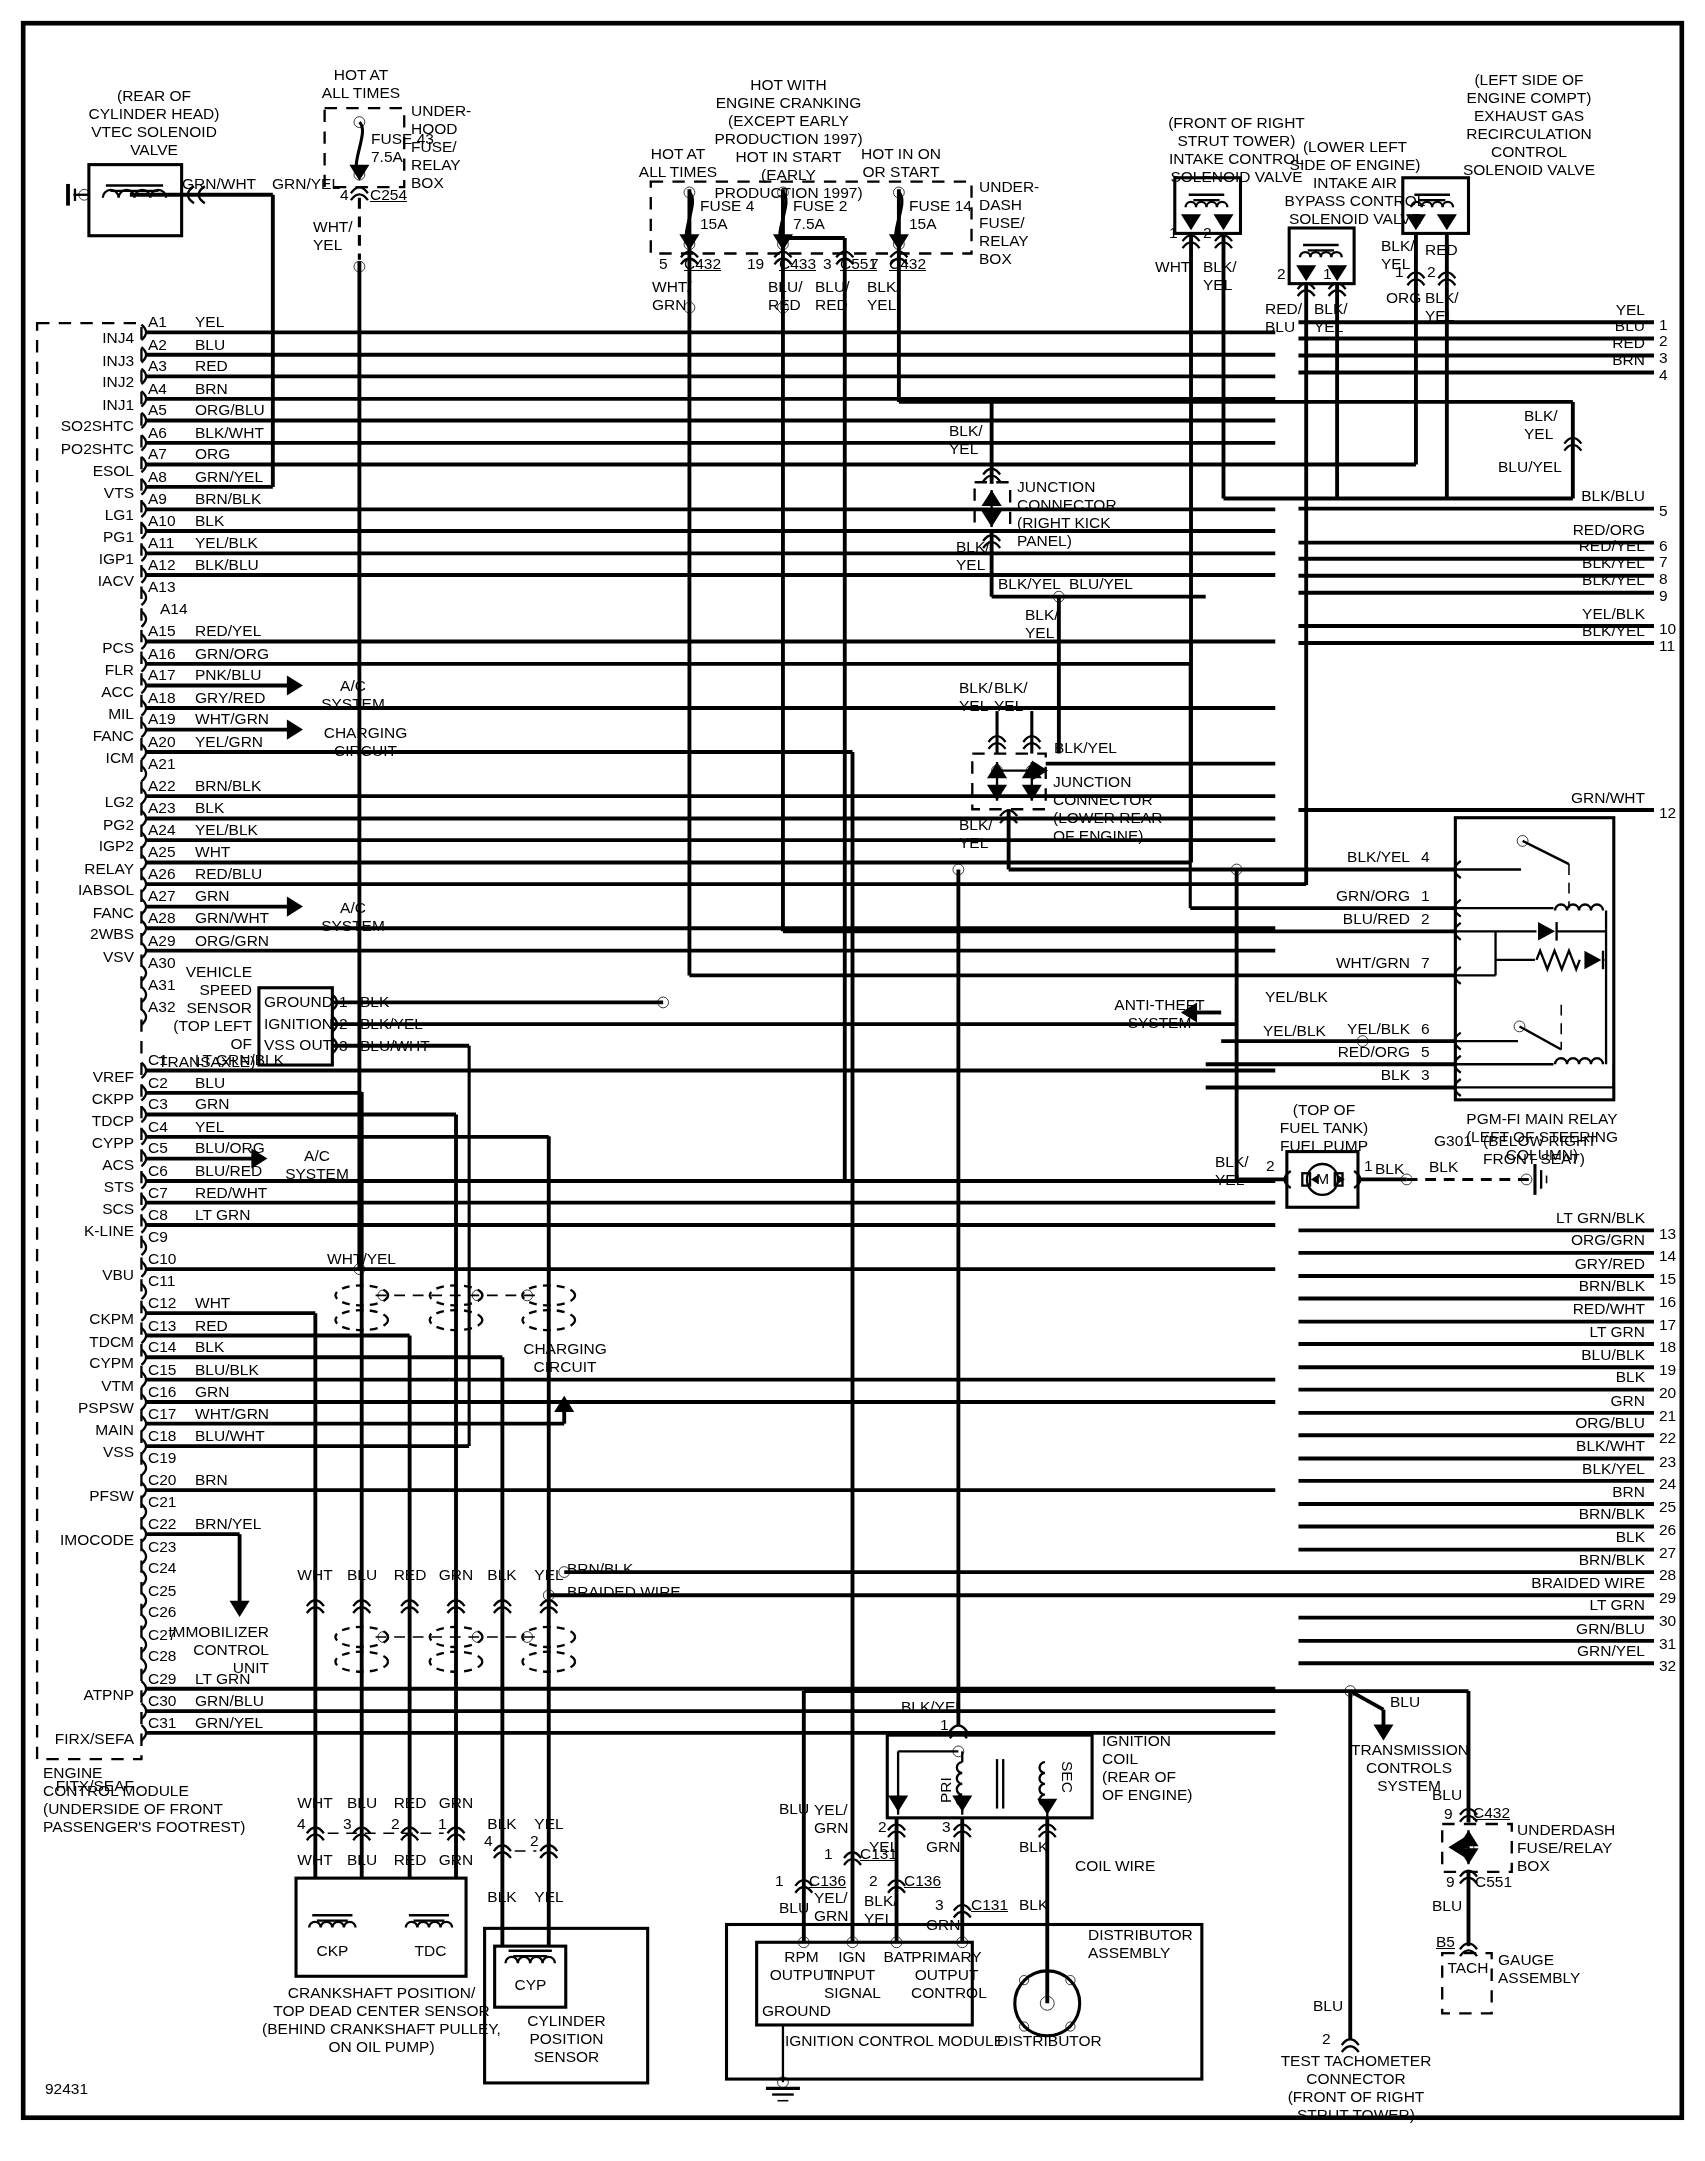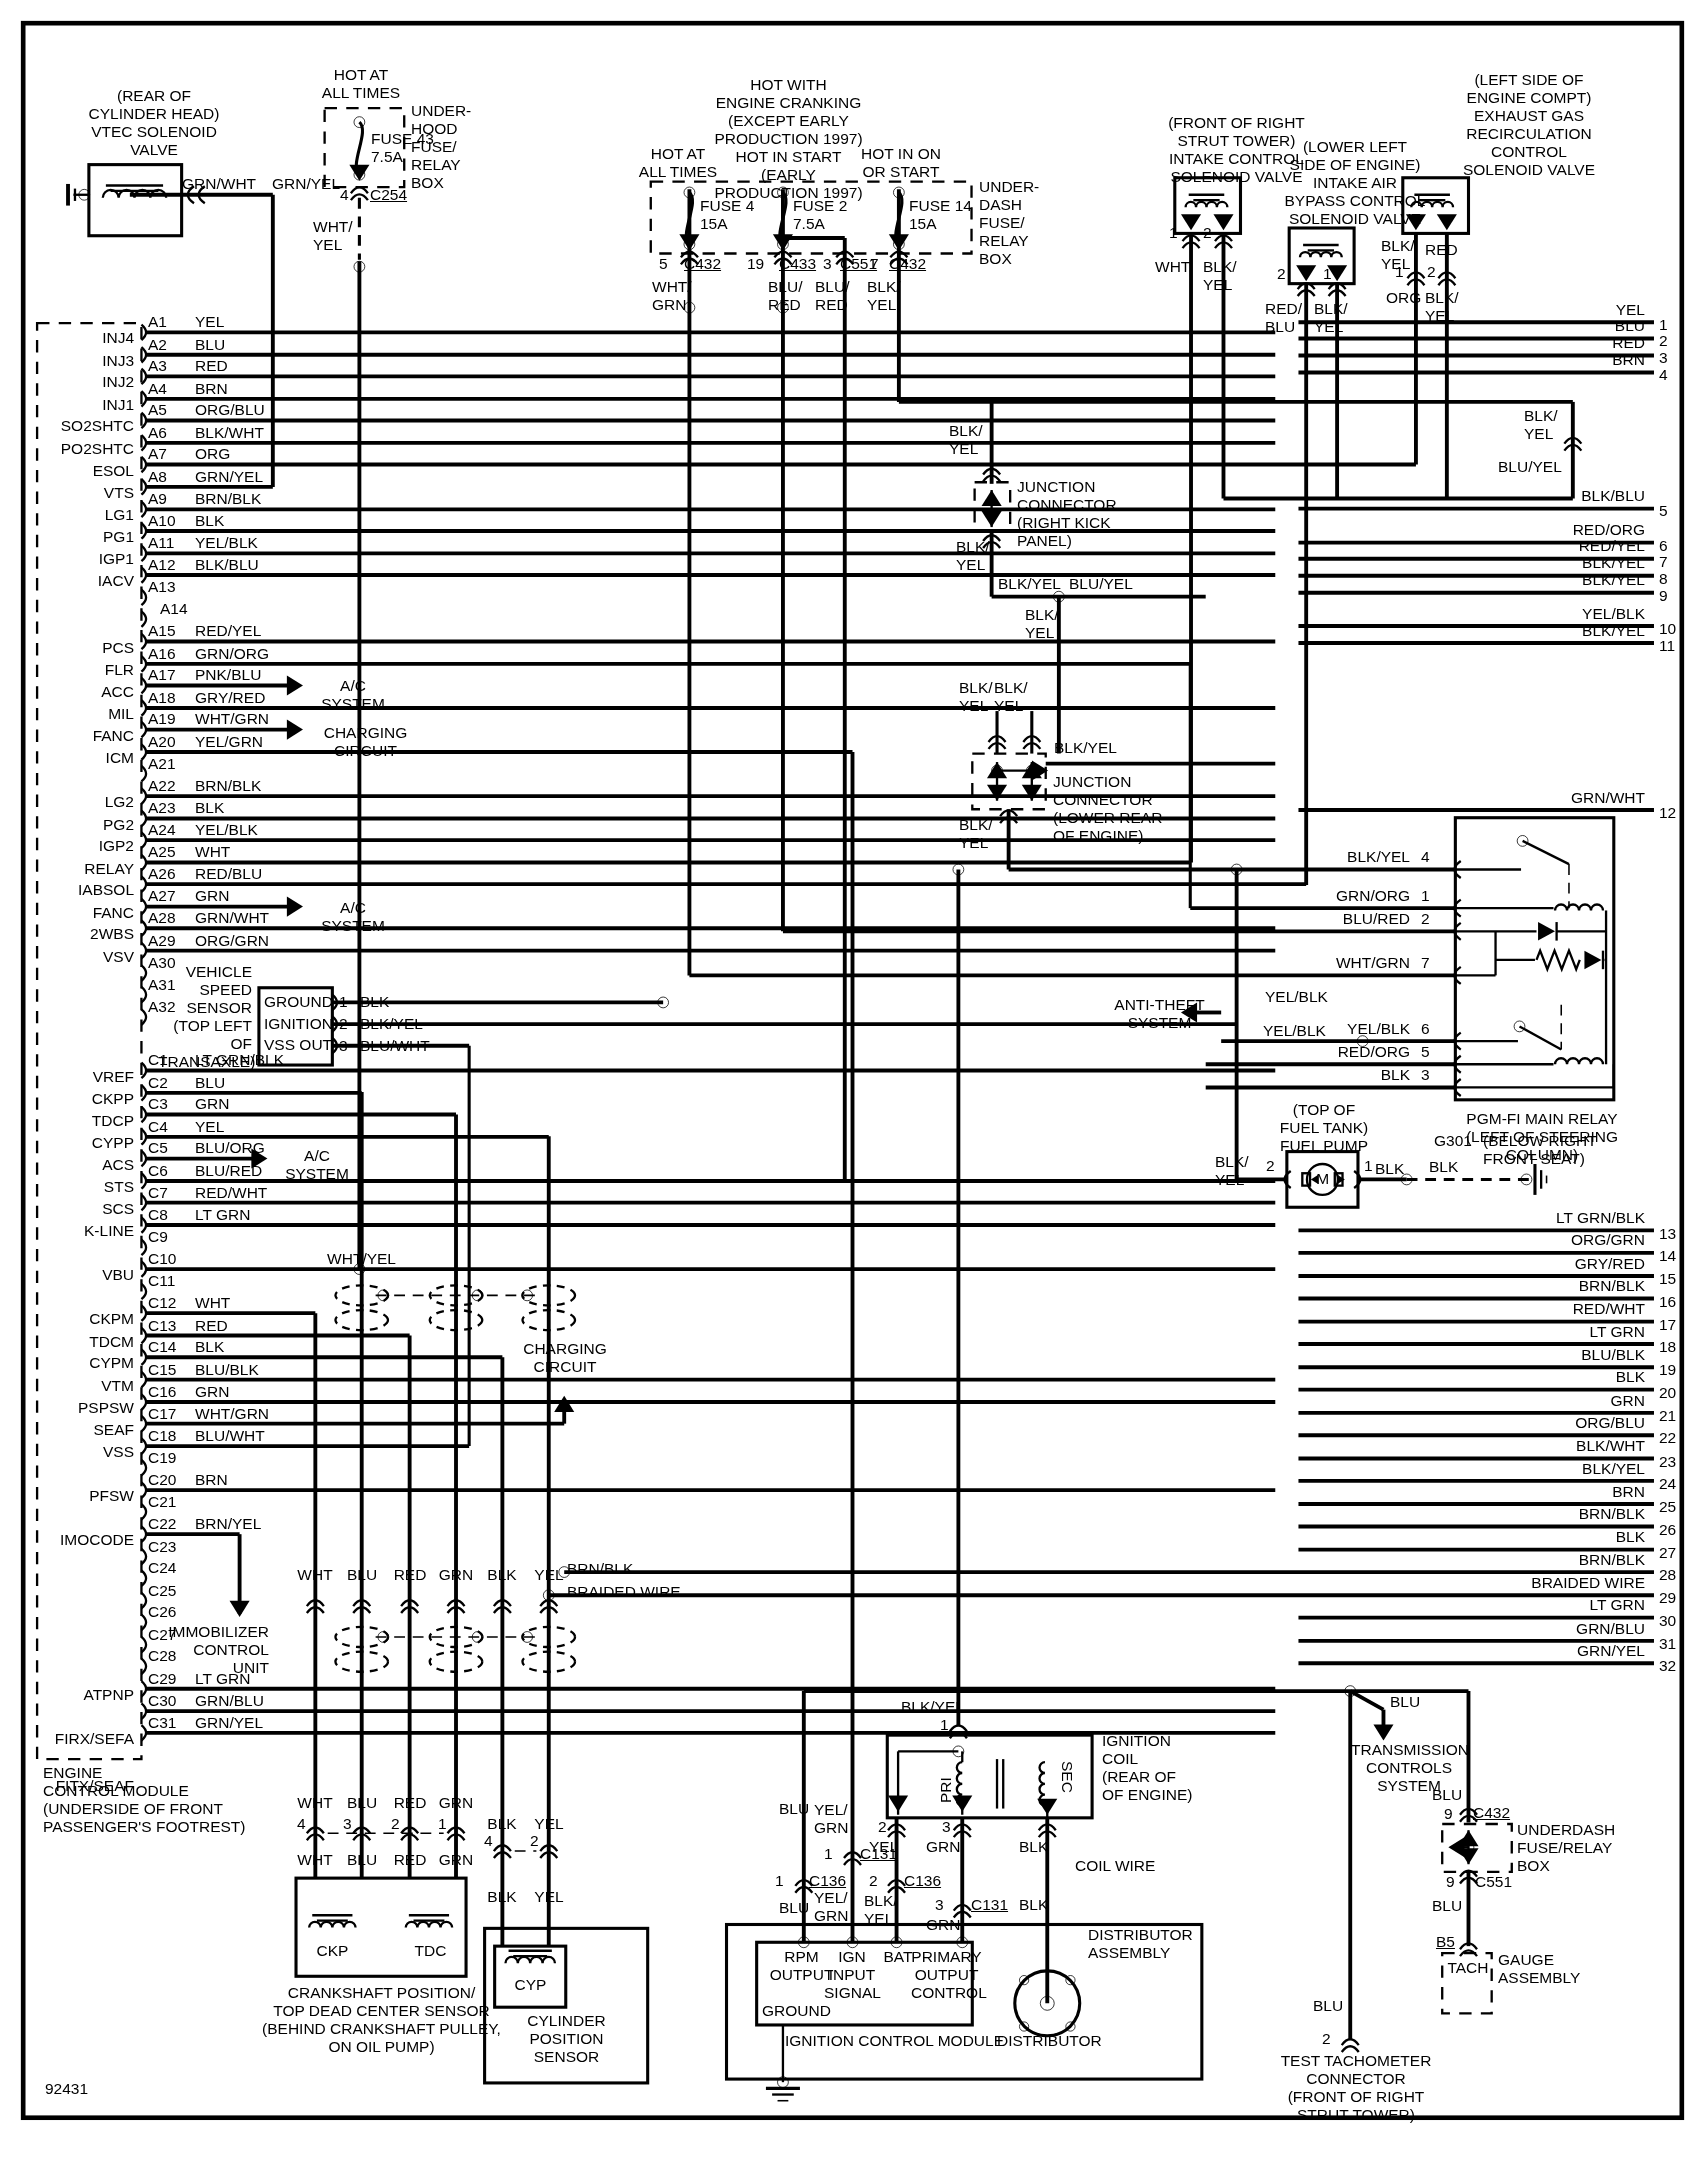--- a/index.html
+++ b/index.html
@@ -882,21 +882,21 @@
       <div class="lbl" style="left: 195px; top: 1338px; width: 201px;">BLK</div>
       <div class="lbl r" style="left: 31px; top: 1354px; width: 103px;">CYPM</div>
       <div class="lbl" style="left: 148px; top: 1361px; width: 43px;">C15</div>
       <div class="lbl" style="left: 195px; top: 1361px; width: 201px;">BLU/BLK</div>
       <div class="lbl r" style="left: 31px; top: 1377px; width: 103px;">VTM</div>
       <div class="lbl" style="left: 148px; top: 1383px; width: 43px;">C16</div>
       <div class="lbl" style="left: 195px; top: 1383px; width: 201px;">GRN</div>
       <div class="lbl r" style="left: 31px; top: 1399px; width: 103px;">PSPSW</div>
       <div class="lbl" style="left: 148px; top: 1405px; width: 43px;">C17</div>
       <div class="lbl" style="left: 195px; top: 1405px; width: 201px;">WHT/GRN</div>
-      <div class="lbl r" style="left: 31px; top: 1421px; width: 103px;">SEAF</div>
+      <div class="lbl r" style="left: 31px; top: 1421px; width: 103px;">MAIN</div>
       <div class="lbl" style="left: 148px; top: 1427px; width: 43px;">C18</div>
       <div class="lbl" style="left: 195px; top: 1427px; width: 201px;">BLU/WHT</div>
       <div class="lbl r" style="left: 31px; top: 1443px; width: 103px;">VSS</div>
       <div class="lbl" style="left: 148px; top: 1449px; width: 43px;">C19</div>
       <div class="lbl" style="left: 148px; top: 1471px; width: 43px;">C20</div>
       <div class="lbl" style="left: 195px; top: 1471px; width: 201px;">BRN</div>
       <div class="lbl r" style="left: 31px; top: 1487px; width: 103px;">PFSW</div>
       <div class="lbl" style="left: 148px; top: 1493px; width: 43px;">C21</div>
       <div class="lbl" style="left: 148px; top: 1515px; width: 43px;">C22</div>
       <div class="lbl" style="left: 195px; top: 1515px; width: 201px;">BRN/YEL</div>

